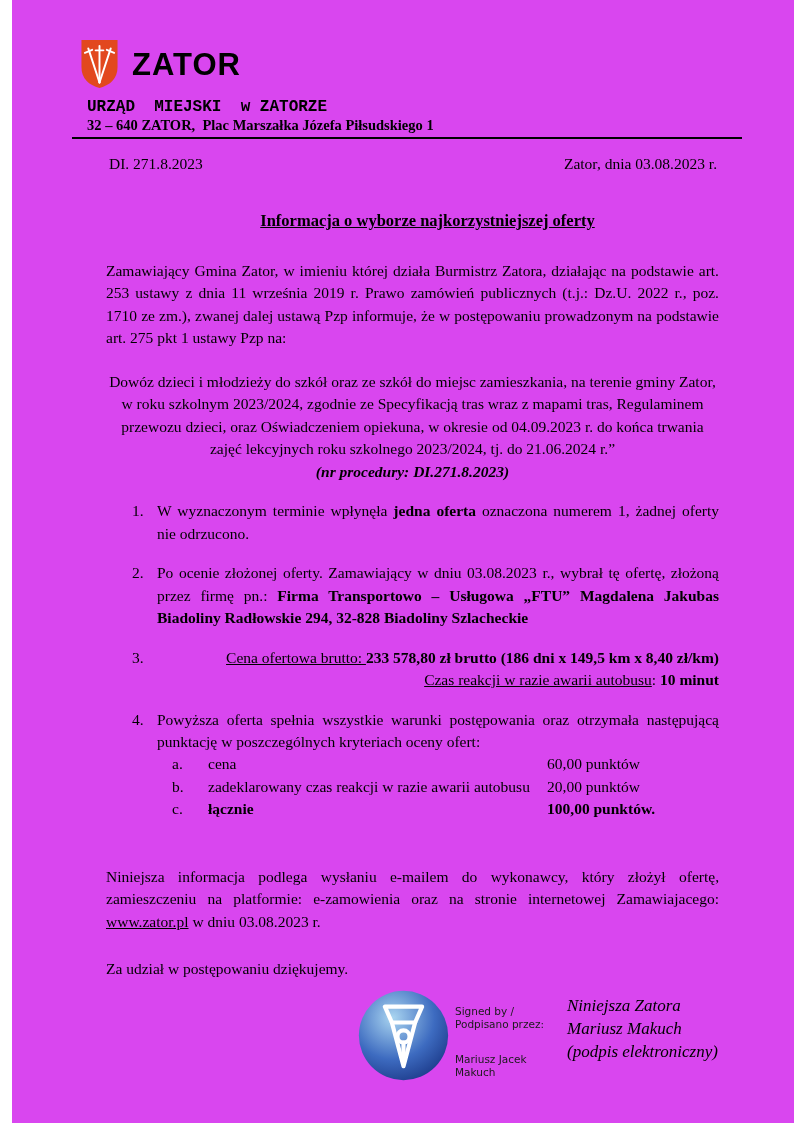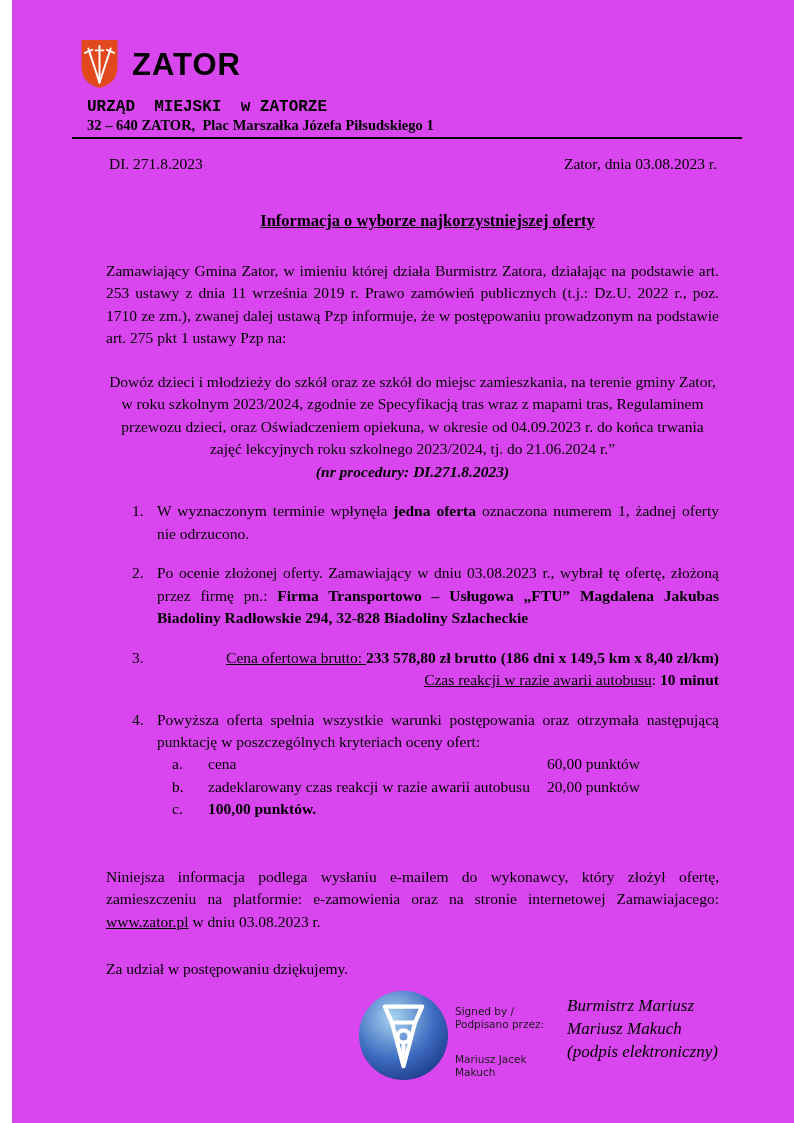--- a/index.html
+++ b/index.html
@@ -123,20 +123,21 @@
           <span class="crit-label">cena</span>
           <span class="crit-points">60,00 punktów</span>
         </span>
         <span class="crit">
           <span class="crit-letter">b.</span>
           <span class="crit-label">zadeklarowany czas reakcji w razie awarii autobusu</span>
           <span class="crit-points">20,00 punktów</span>
         </span>
         <span class="crit">
           <span class="crit-letter">c.</span>
+          <span class="crit-label b">łącznie</span>
           <span class="crit-points b">100,00 punktów.</span>
         </span>
       </span>
     </div>
 
     <div class="para closing"><span>Niniejsza informacja podlega wysłaniu e-mailem do wykonawcy, który złożył ofertę, zamieszczeniu na platformie: e-zamowienia oraz na stronie internetowej Zamawiajacego: </span><span class="link">www.zator.pl</span><span> w dniu 03.08.2023 r.</span></div>
 
     <div class="thanks">Za udział w postępowaniu dziękujemy.</div>
   </div>
 
@@ -158,19 +159,19 @@
       </g>
     </svg>
     <div class="sig-meta">
       <div class="grp">Signed by /
 Podpisano przez:</div>
       <div class="grp">Mariusz Jacek
 Makuch</div>
       
     </div>
     <div class="sig-person">
-      <div>Burmistrz Mariusz</div>
+      <div>Niniejsza Zatora</div>
       <div>Mariusz Makuch</div>
       <div>(podpis elektroniczny)</div>
     </div>
   </div>
 
 </div>
 
 </body></html>

